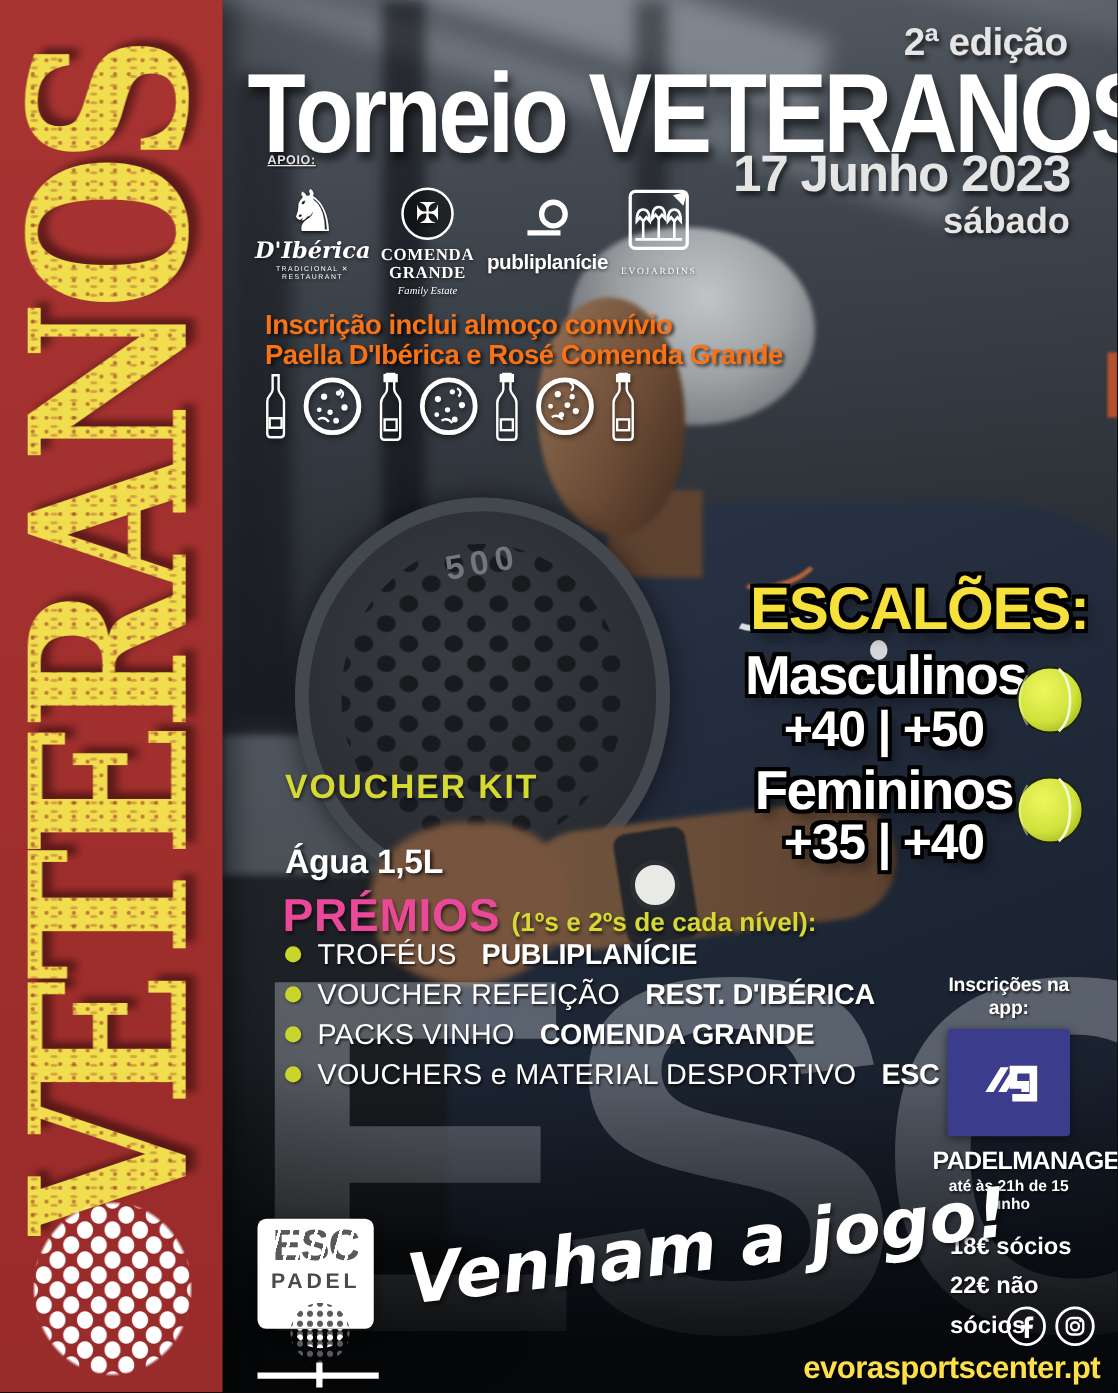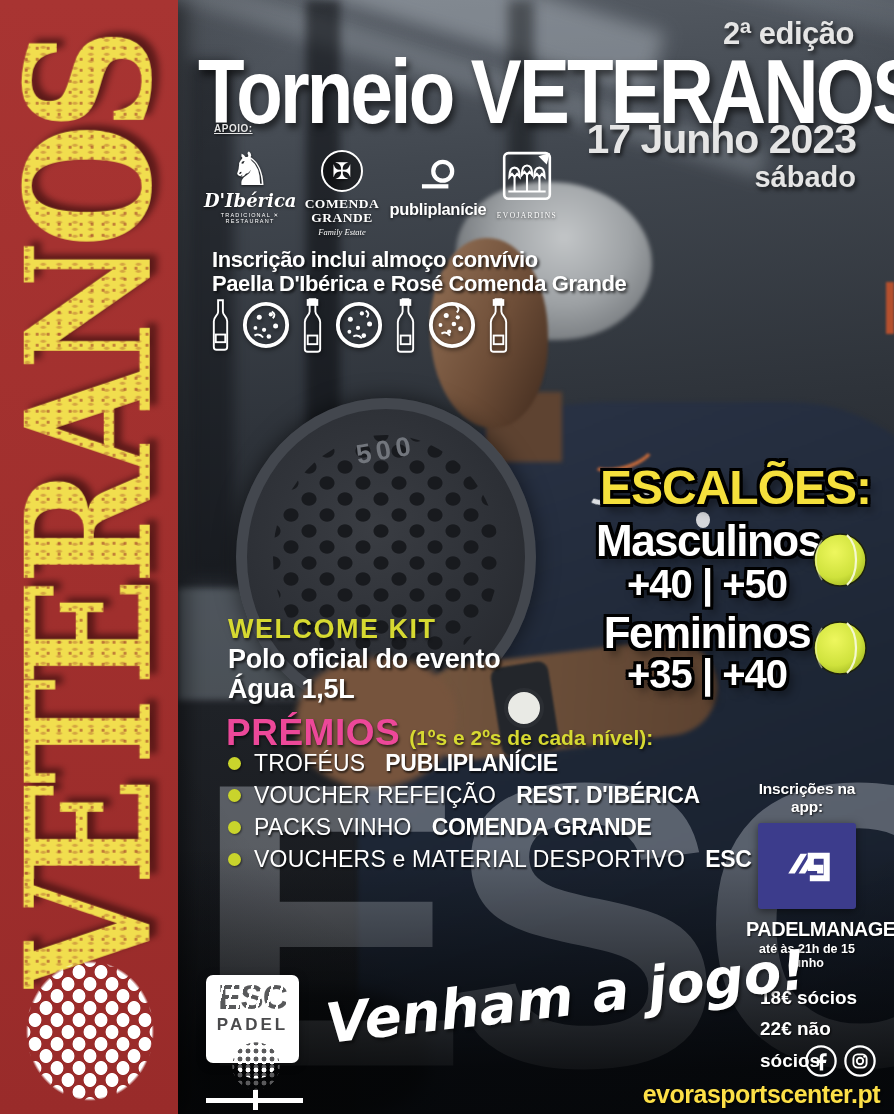--- a/index.html
+++ b/index.html
@@ -140,21 +140,21 @@
     background:rgba(5,5,5,.55); display:flex; align-items:center; justify-content:center;
     font-family:"DejaVu Sans", sans-serif; font-size:23px; line-height:1; }
   .com-name { font-family:"Liberation Serif", serif; font-weight:bold; font-size:13.5px;
     line-height:1.05; margin-top:5px; letter-spacing:.5px; }
   .com-sub { font-family:"Liberation Serif", serif; font-style:italic; font-size:8.5px; margin-top:2px; }
   .sp-publi { width:100px; padding-top:14px; }
   .publi-name { font-size:16.5px; font-weight:bold; letter-spacing:-.3px; margin-top:4px; }
   .sp-evo { width:62px; padding-top:6px; }
   .evo-name { font-family:"Liberation Serif", serif; font-size:7.5px; letter-spacing:1.4px; margin-top:1px; }
 
-  .inclusion { left:212px; top:248px; color:#ffffff; font-weight:800; font-size:22px;
+  .inclusion { left:212px; top:248px; color:#f97316; font-weight:800; font-size:22px;
     letter-spacing:-.4px; line-height:1.1; text-shadow:2px 2px 3px rgba(0,0,0,.75); }
   .menu-icons { left:210px; top:296px; display:flex; gap:10px; align-items:center; height:58px; }
   .menu-icons svg { filter:drop-shadow(1px 2px 2px rgba(0,0,0,.5)); }
 
   .escaloes-title { left:600px; top:460px; font-size:48px; font-weight:800; color:#f5e03c;
     letter-spacing:-1px; }
   .grp-label { left:596px; width:222px; text-align:center; font-size:44px; font-weight:800;
     color:#fff; letter-spacing:-1.5px; }
   .grp-ages { left:596px; width:222px; text-align:center; font-size:40px; font-weight:800;
     color:#fff; letter-spacing:-1px; }
@@ -404,22 +404,21 @@
       <circle cx="28" cy="28" r="26" fill="url(#ballGrad)" stroke="#1e220e" stroke-width="1.5"></circle>
       <path d="M35 3 C47 14 47 42 35 53" fill="none" stroke="#f4f8d0" stroke-width="2.2"></path>
       <path d="M10 8 C2 20 2 36 10 48" fill="none" stroke="#f4f8d0" stroke-width="1.5" opacity=".5"></path>
     </svg>
     <svg class="abs ball ball2" viewBox="0 0 56 56">
       <circle cx="28" cy="28" r="26" fill="url(#ballGrad)" stroke="#1e220e" stroke-width="1.5"></circle>
       <path d="M35 3 C47 14 47 42 35 53" fill="none" stroke="#f4f8d0" stroke-width="2.2"></path>
       <path d="M10 8 C2 20 2 36 10 48" fill="none" stroke="#f4f8d0" stroke-width="1.5" opacity=".5"></path>
     </svg>
 
-    <div class="abs welcome-title">WELCOME KIT</div>
-    <div class="abs welcome-line wl0">Polo oficial do evento</div>
+    <div class="abs welcome-title">VOUCHER KIT</div>
     <div class="abs welcome-line wl1">Água 1,5L</div>
 
     <div class="abs premios-head">
       <span class="premios-title">PRÉMIOS</span><span class="premios-sub">(1ºs e 2ºs de cada nível):</span>
     </div>
     <div class="abs premios-list">
       <div class="premio-row">
         <span class="premio-dot"></span>
         <span class="premio-text">TROFÉUS</span>
         <span class="premio-brand">PUBLIPLANÍCIE</span>

